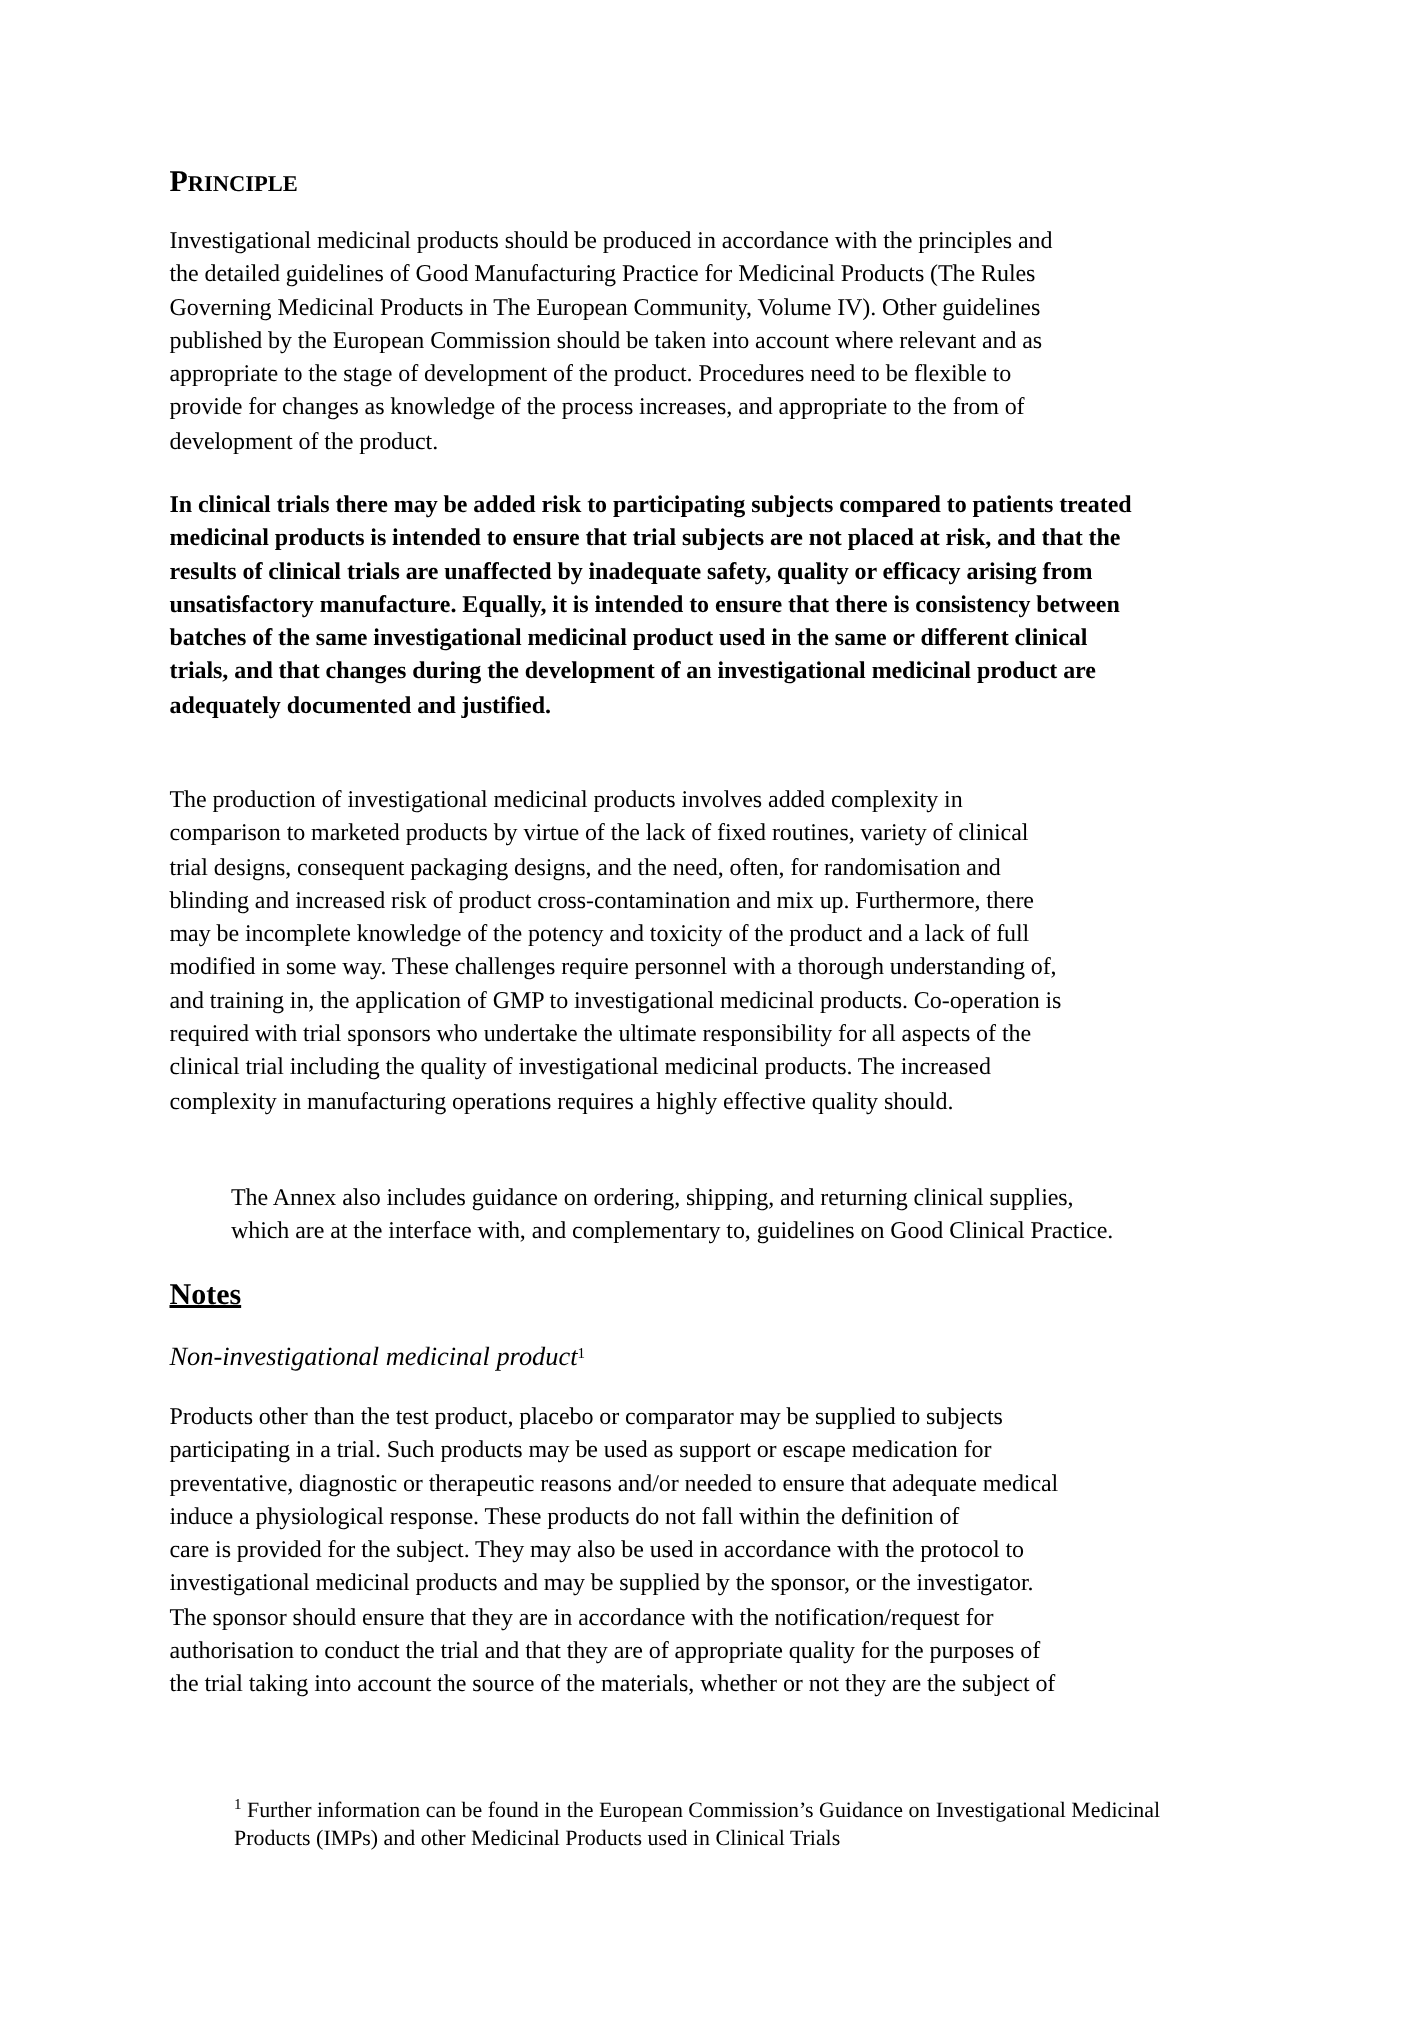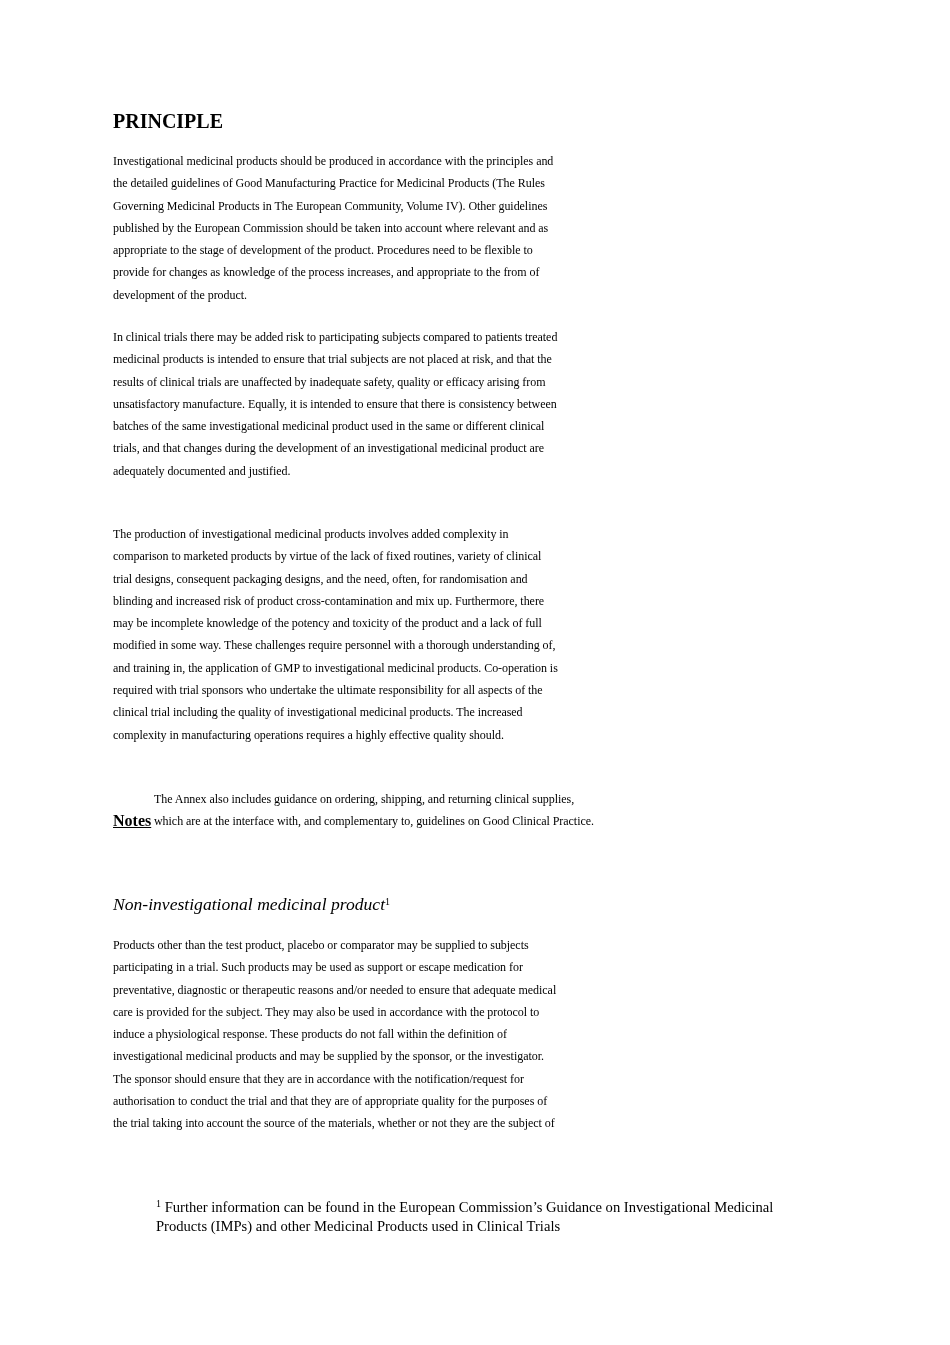--- a/index.html
+++ b/index.html
@@ -24,43 +24,43 @@
     .heading {
       position: absolute;
       top: 109px;
       left: 0;
       font-weight: bold;
       font-size: 20px;
       line-height: 24px;
       white-space: nowrap;
     }
     .heading .small-caps {
-      font-size: 20px;
+      font-size: 15px;
     }
     .para {
       position: absolute;
       left: 0;
-      font-size: 12px;
+      font-size: 16px;
       line-height: 22.3px;
       white-space: nowrap;
       letter-spacing: -0.05px;
     }
     .para .line {
       display: block;
     }
     #p1 { top: 150px; }
-    #p2 { top: 326px; }
+    #p2 { top: 326px; font-weight: bold; }
     #p3 { top: 523px; }
     #p4 { top: 788px; margin-left: 41px; }
     .notes-heading {
       position: absolute;
-      top: 810px;
+      top: 852px;
       left: 0;
       font-weight: bold;
-      font-size: 16px;
+      font-size: 20px;
       line-height: 22px;
       text-decoration: underline;
     }
     .subheading {
       position: absolute;
       top: 893px;
       left: 0;
       font-style: italic;
       font-size: 17.6px;
       line-height: 22px;
@@ -130,22 +130,22 @@
   </div>
 
   <div class="notes-heading">Notes</div>
 
   <div class="subheading"><span>Non-investigational medicinal product</span><sup>1</sup></div>
 
   <div class="para" id="p5">
     <span class="line">Products other than the test product, placebo or comparator may be supplied to subjects</span>
     <span class="line">participating in a trial. Such products may be used as support or escape medication for</span>
     <span class="line">preventative, diagnostic or therapeutic reasons and/or needed to ensure that adequate medical</span>
+    <span class="line">induce a physiological response. These products do not fall within the definition of</span>
     <span class="line">care is provided for the subject. They may also be used in accordance with the protocol to</span>
-    <span class="line">induce a physiological response. These products do not fall within the definition of</span>
     <span class="line">investigational medicinal products and may be supplied by the sponsor, or the investigator.</span>
     <span class="line">The sponsor should ensure that they are in accordance with the notification/request for</span>
     <span class="line">authorisation to conduct the trial and that they are of appropriate quality for the purposes of</span>
     <span class="line">the trial taking into account the source of the materials, whether or not they are the subject of</span>
   </div>
 
   <div class="footnote">
     <span class="line"><sup>1</sup><span> Further information can be found in the European Commission’s Guidance on Investigational Medicinal</span></span>
     <span class="line">Products (IMPs) and other Medicinal Products used in Clinical Trials</span>
   </div>

